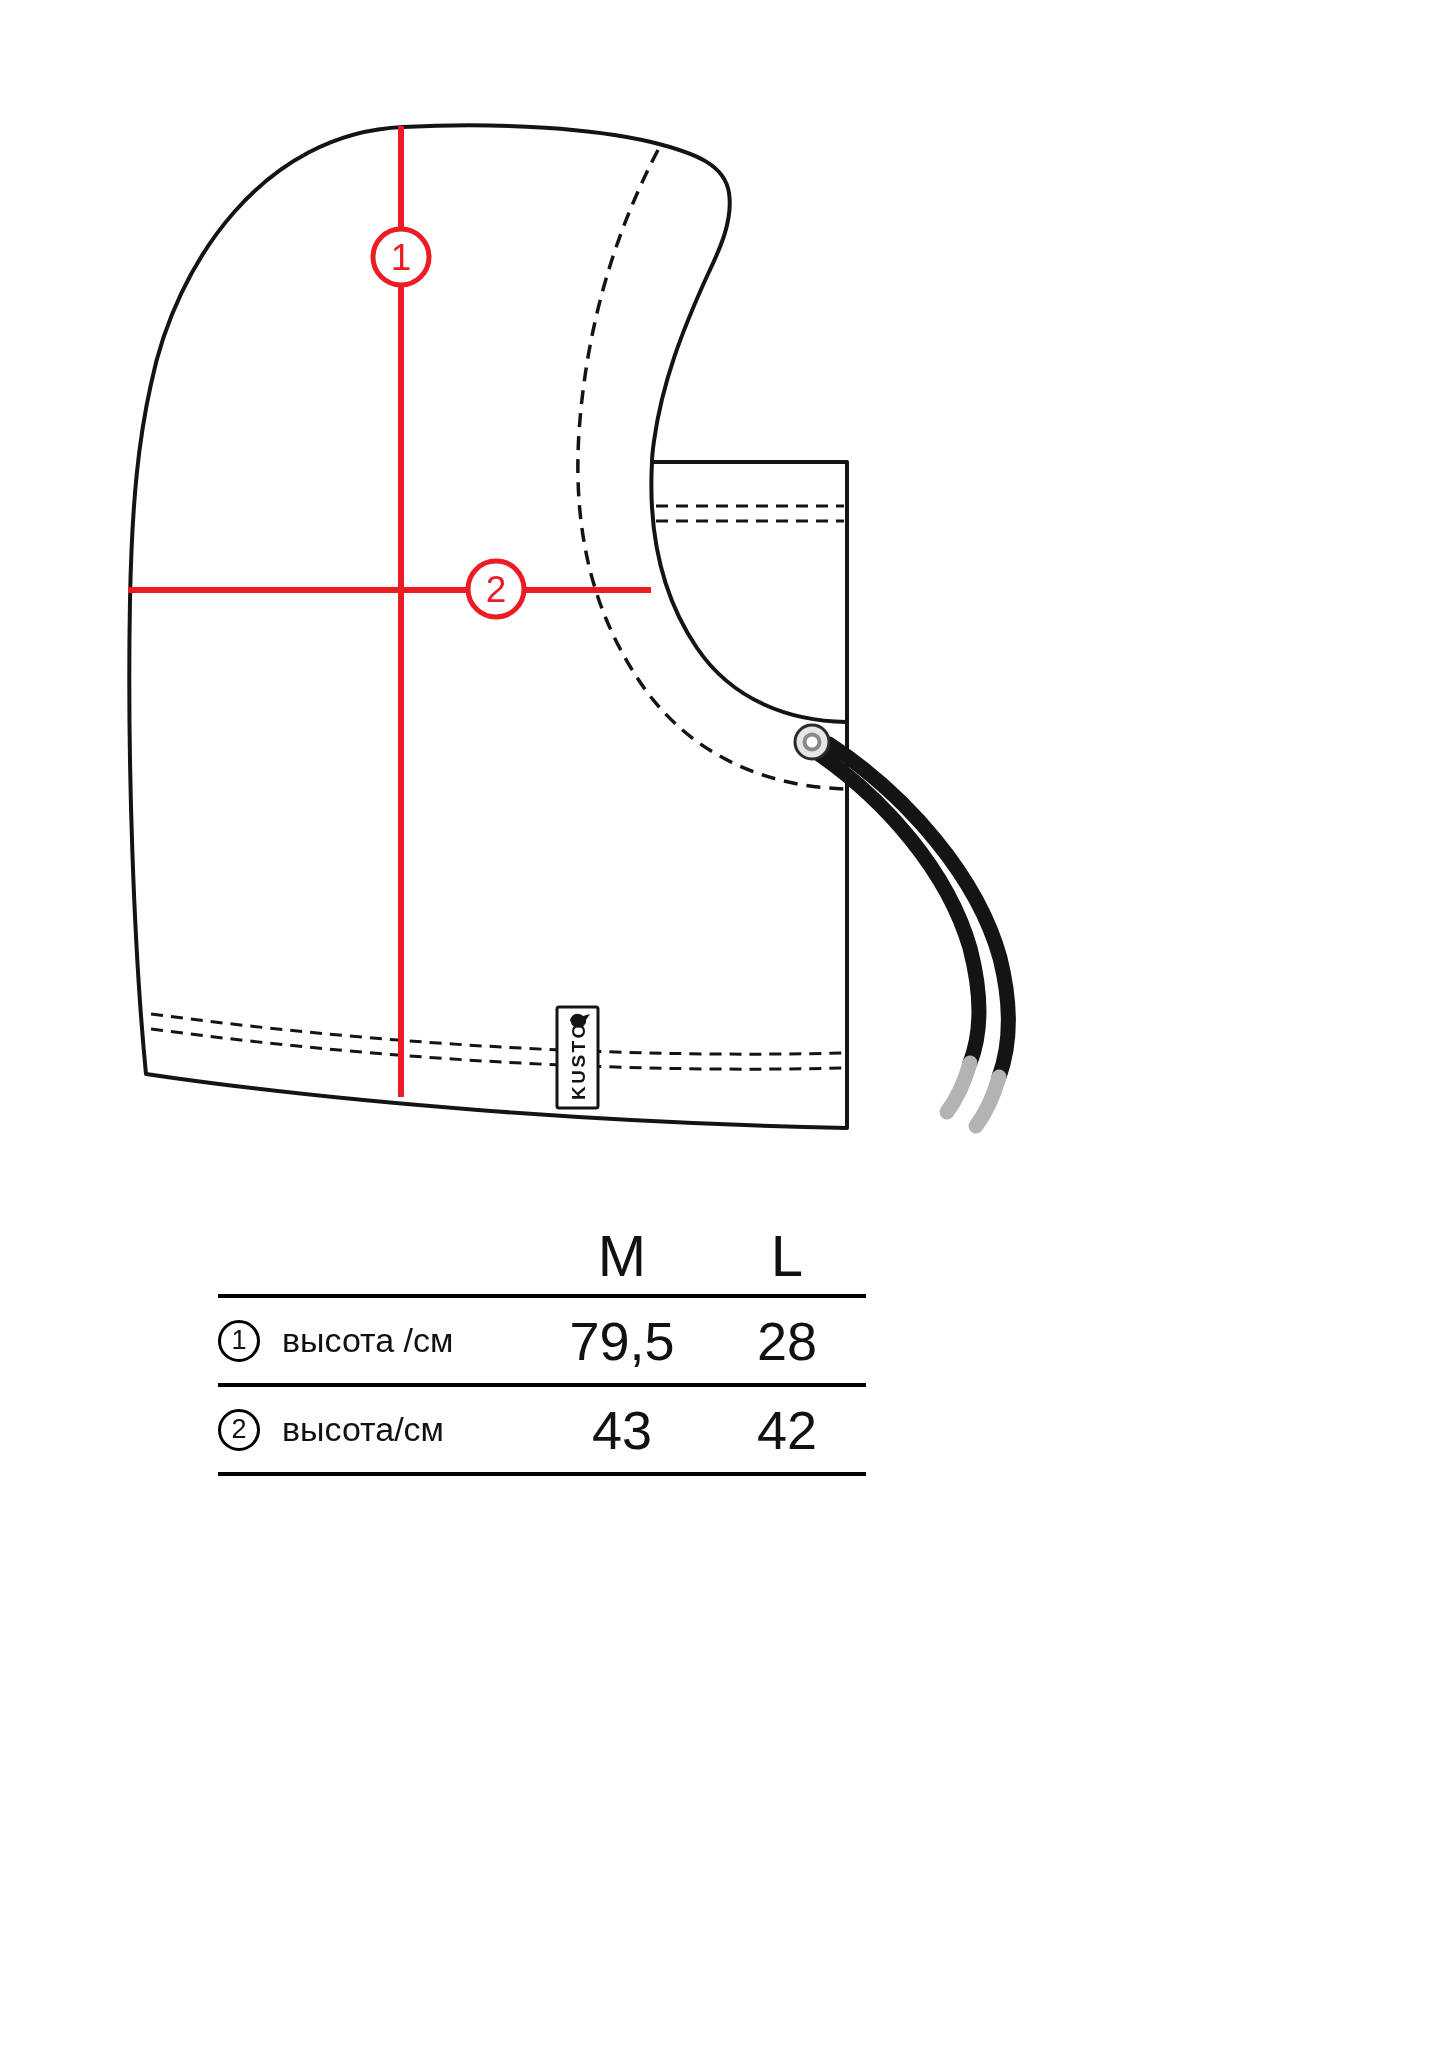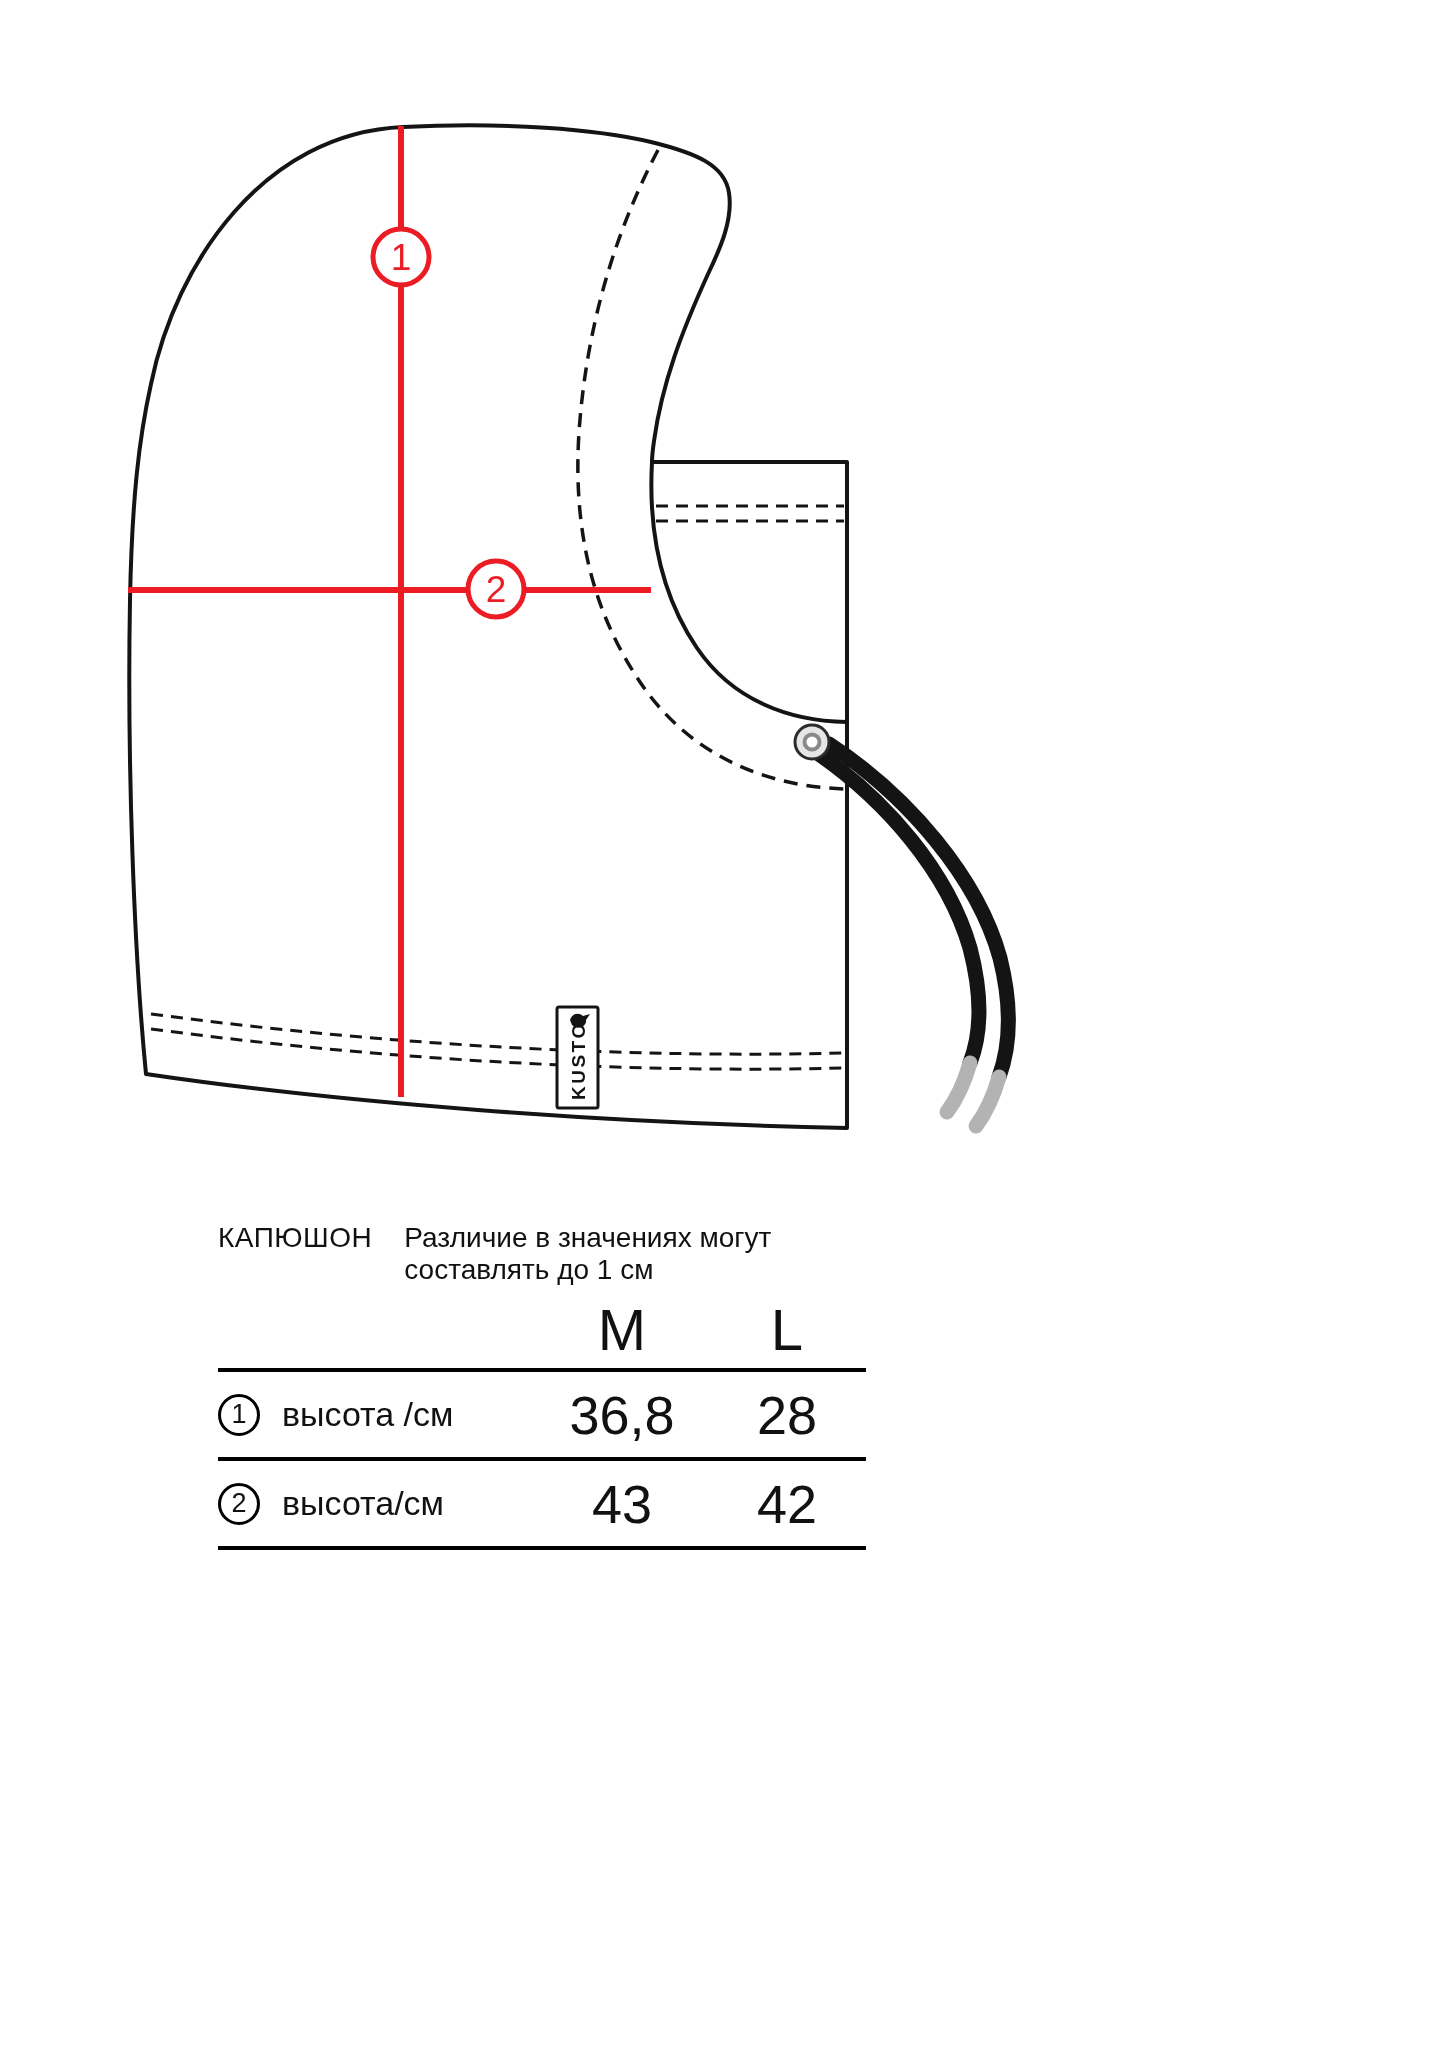--- a/index.html
+++ b/index.html
@@ -80,38 +80,34 @@
     </g>
 
     <g>
       <circle cx="496" cy="589" r="28" fill="#ffffff" stroke="#ec1c24" stroke-width="5"></circle>
       <text x="496" y="602" text-anchor="middle" font-family="Liberation Sans, sans-serif" font-size="37" fill="#ec1c24">2</text>
     </g>
   </svg>
 
   <div class="table-wrap">
 
-    <div class="title-row">
-      <span class="tbl-title">КАПЮШОН</span>
-      <span class="tbl-note">Различие в значениях могут составлять до 1 см</span>
-    </div>
 
     <div class="grid-row hdr-row">
       <div></div>
       <div></div>
       <div class="col-h">M</div>
       <div class="col-h">L</div>
     </div>
 
     <div class="grid-row data-row">
       <div class="num-cell">
         <span class="circle-num">1</span>
       </div>
       <div class="label-cell">высота /см</div>
-      <div class="val-cell">36,8</div>
+      <div class="val-cell">79,5</div>
       <div class="val-cell">28</div>
     </div>
 
     <div class="grid-row data-row last">
       <div class="num-cell">
         <span class="circle-num">2</span>
       </div>
       <div class="label-cell">высота/см</div>
       <div class="val-cell">43</div>
       <div class="val-cell">42</div>

